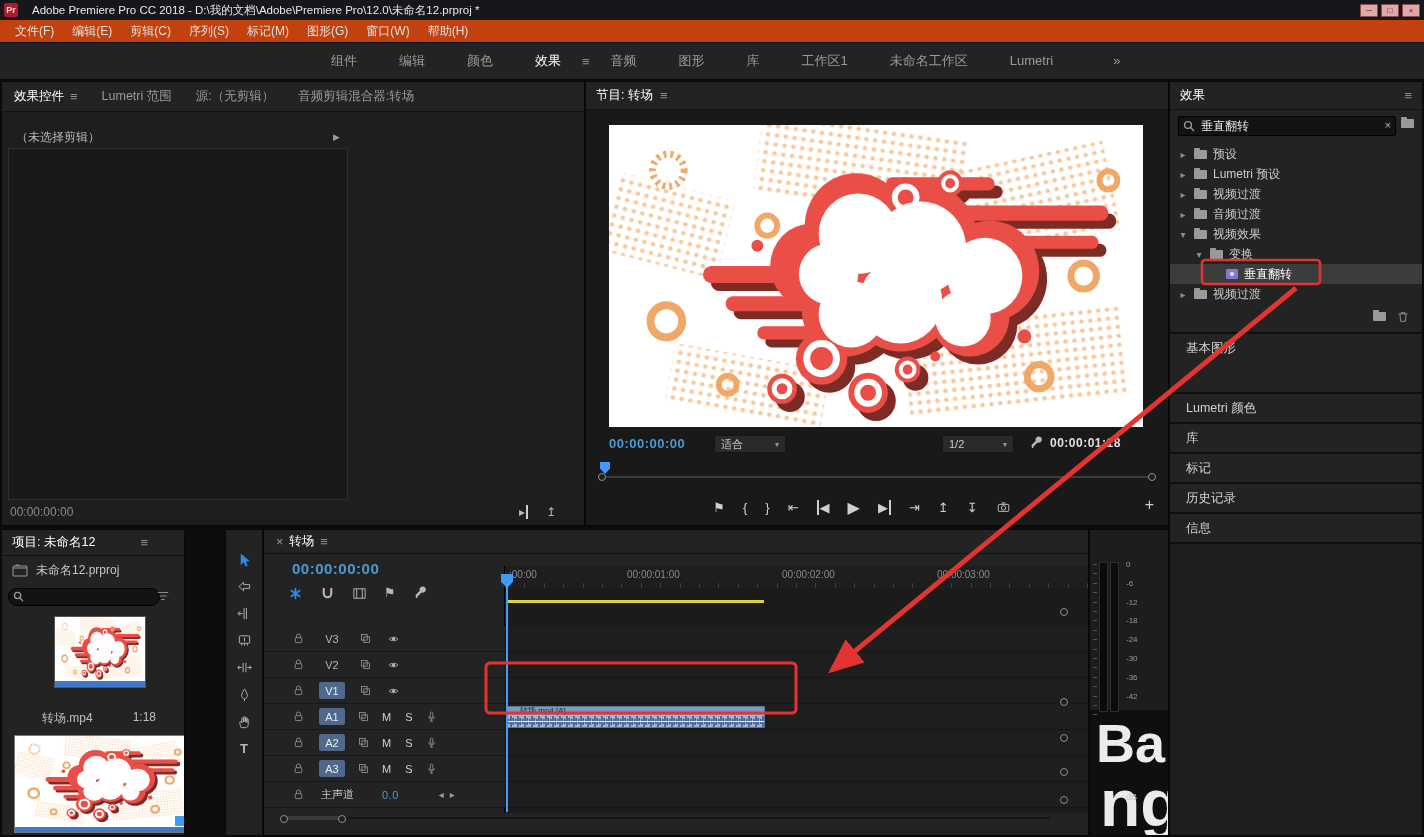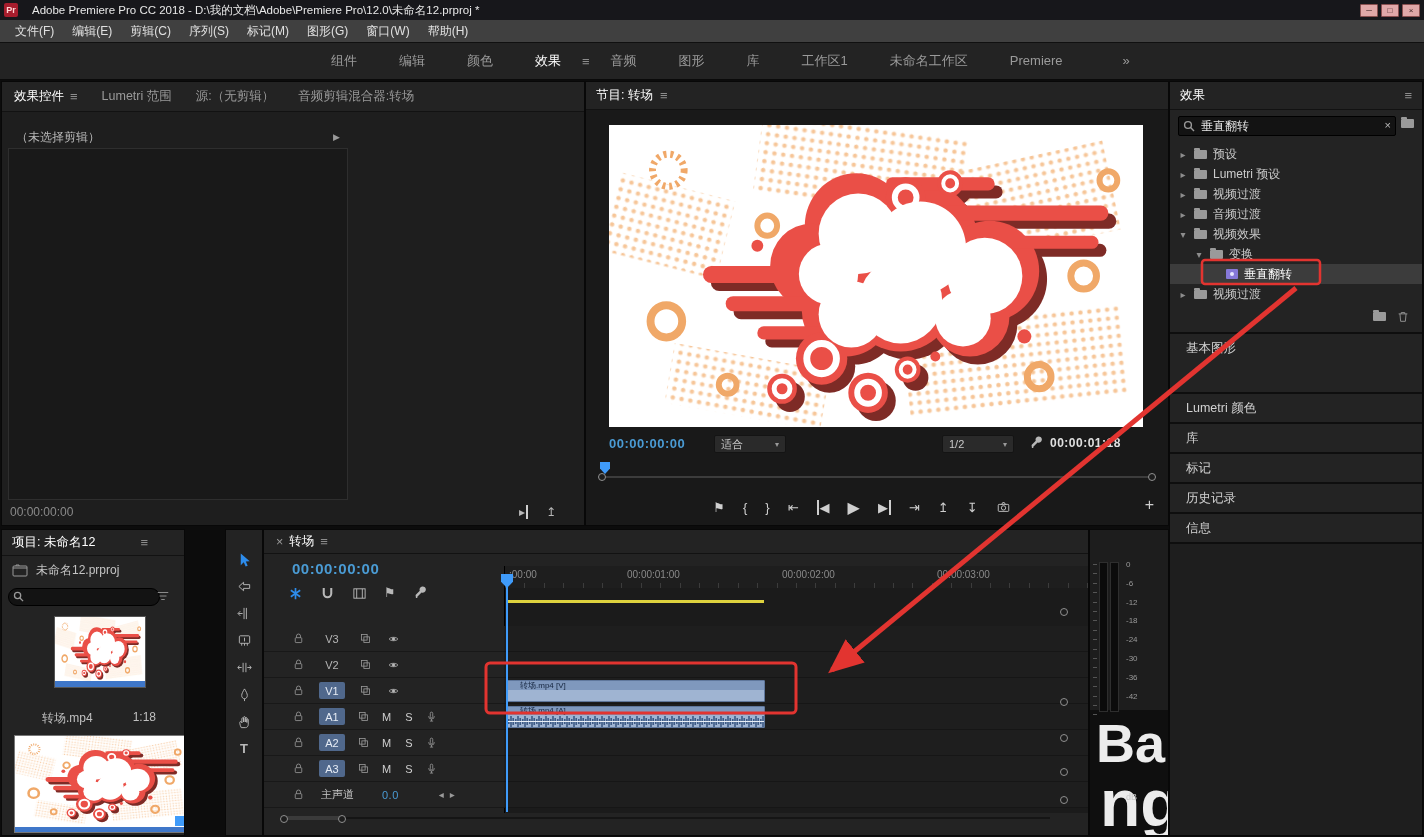--- a/index.html
+++ b/index.html
@@ -4,21 +4,21 @@
 <style>
 *{margin:0;padding:0;box-sizing:border-box}
 body{background:#000;font-family:"Liberation Sans","DejaVu Sans",sans-serif}
 #app{position:relative;width:1424px;height:837px;background:#0c0c0c;color:#c8c8c8;font-size:12px;overflow:hidden;cursor:default}
 .abs{position:absolute}
 
 .titlebar{position:absolute;left:0;top:0;width:100%;height:20px;background:#17171b;display:flex;align-items:center;padding:0 4px;font-size:11.5px;color:#e8e8e8}
 .appicon{width:14px;height:14px;background:#a61d2d;color:#ffd5d5;font-size:9px;font-weight:bold;display:inline-flex;align-items:center;justify-content:center;margin-right:14px;border-radius:2px}
 .winbtns{margin-left:auto;display:flex}
 .wbtn{width:18px;height:13px;margin-left:3px;background:#e0a8a8;border:1px solid #8a5050;color:#3a1f1f;font-size:8px;display:inline-flex;align-items:center;justify-content:center;border-radius:1px}
-.menubar{position:absolute;left:0;top:20px;width:100%;height:22px;background:#404040;display:flex;align-items:center;padding-left:6px;font-size:12px;color:#e0e0e0}
+.menubar{position:absolute;left:0;top:20px;width:100%;height:22px;background:#c2410c;display:flex;align-items:center;padding-left:6px;font-size:12px;color:#e0e0e0}
 .menubar span{padding:0 9px}
 .wsbar{position:absolute;left:0;top:42px;width:100%;height:38px;background:#232323;border-top:1px solid #101010;border-bottom:1px solid #0a0a0a;display:flex;align-items:center;font-size:13px;color:#9a9a9a}
 .wsbar .wtab{padding:0 21px;line-height:38px}
 .wsbar .wtab.on{color:#ffffff}
 .menuicon{color:#8d8d8d;font-size:13px}
 
 .panel{position:absolute;background:#232323;outline:1px solid #080808}
 .ptitle{height:28px;display:flex;align-items:center;gap:7px;padding:0 10px;font-size:12.5px;color:#dadada;border-bottom:1px solid #121212}
 .tabsrow{display:flex;align-items:center;height:30px;font-size:12.5px;color:#9a9a9a;border-bottom:1px solid #121212}
 .tabsrow .tab{padding:0 12px;display:flex;align-items:center;gap:6px}
@@ -168,21 +168,21 @@
   <span class="wtab">组件</span>
   <span class="wtab">编辑</span>
   <span class="wtab">颜色</span>
   <span class="wtab on">效果</span>
   <span class="menuicon">≡</span>
   <span class="wtab">音频</span>
   <span class="wtab">图形</span>
   <span class="wtab">库</span>
   <span class="wtab">工作区1</span>
   <span class="wtab">未命名工作区</span>
-  <span class="wtab">Premiere</span>
+  <span class="wtab">Lumetri</span>
   <span class="wtab" style="margin-left:18px">»</span>
 </div>
 
 <section class="panel" style="left:2px;top:82px;width:582px;height:443px">
   <div class="tabsrow">
     <span class="tab on">
       <span>效果控件</span>
       <span class="menuicon">≡</span>
     </span>
     <span class="tab">Lumetri 范围</span>
@@ -610,23 +610,20 @@
   </div>
 
   <div class="trow" style="top:96px"></div>
   <div class="trow" style="top:122px"></div>
   <div class="trow" style="top:148px"></div>
   <div class="trow" style="top:174px"></div>
   <div class="trow" style="top:200px"></div>
   <div class="trow" style="top:226px"></div>
   <div class="trow" style="top:252px"></div>
 
-  <div class="clip" style="left:243px;top:150px;width:258px;height:22px">
-    <div class="clipstrip">转场.mp4 [V]</div>
-  </div>
   <div class="clip" style="left:243px;top:176px;width:258px;height:22px">
     <div class="clipstrip" style="height:8px;line-height:8px">转场.mp4 [A]</div>
     <svg width="256" height="13">
           <rect width="256" height="13" fill="url(#wf)"></rect>
           <line x1="0" y1="6.5" x2="256" y2="6.5" stroke="#e8eef6" stroke-width="1"></line>
         </svg>
   </div>
 
   <div class="abs" style="left:237px;top:44px;width:12px;height:14px;background:#3f9bfa;clip-path:polygon(0 0,100% 0,100% 55%,50% 100%,0 55%);z-index:6"></div>
   <div class="abs" style="left:242px;top:56px;width:2px;height:226px;background:#3f9bfa;z-index:6"></div>

